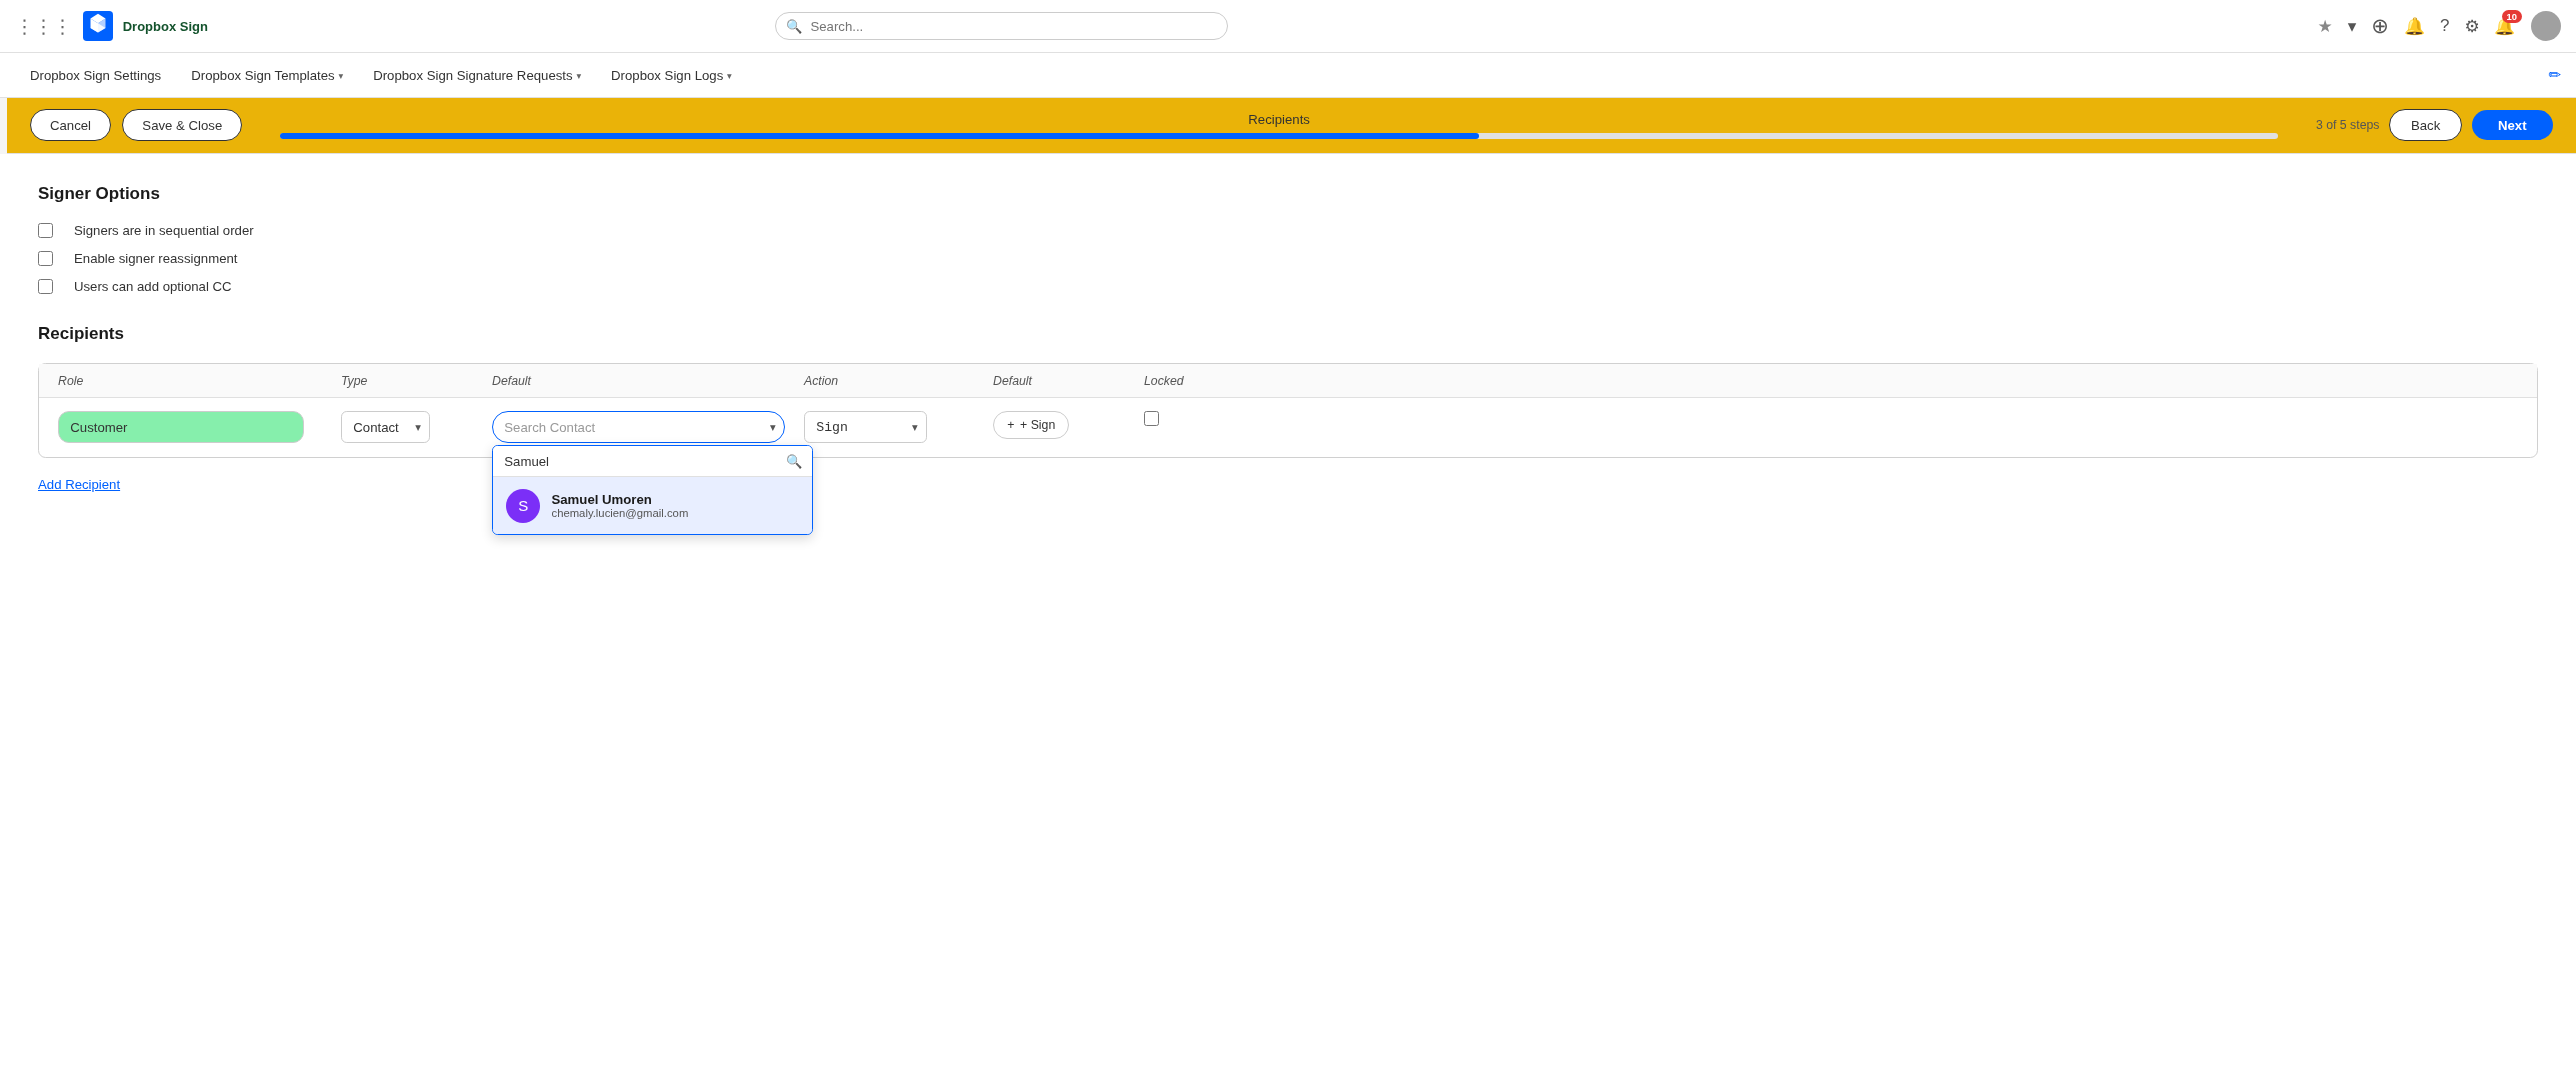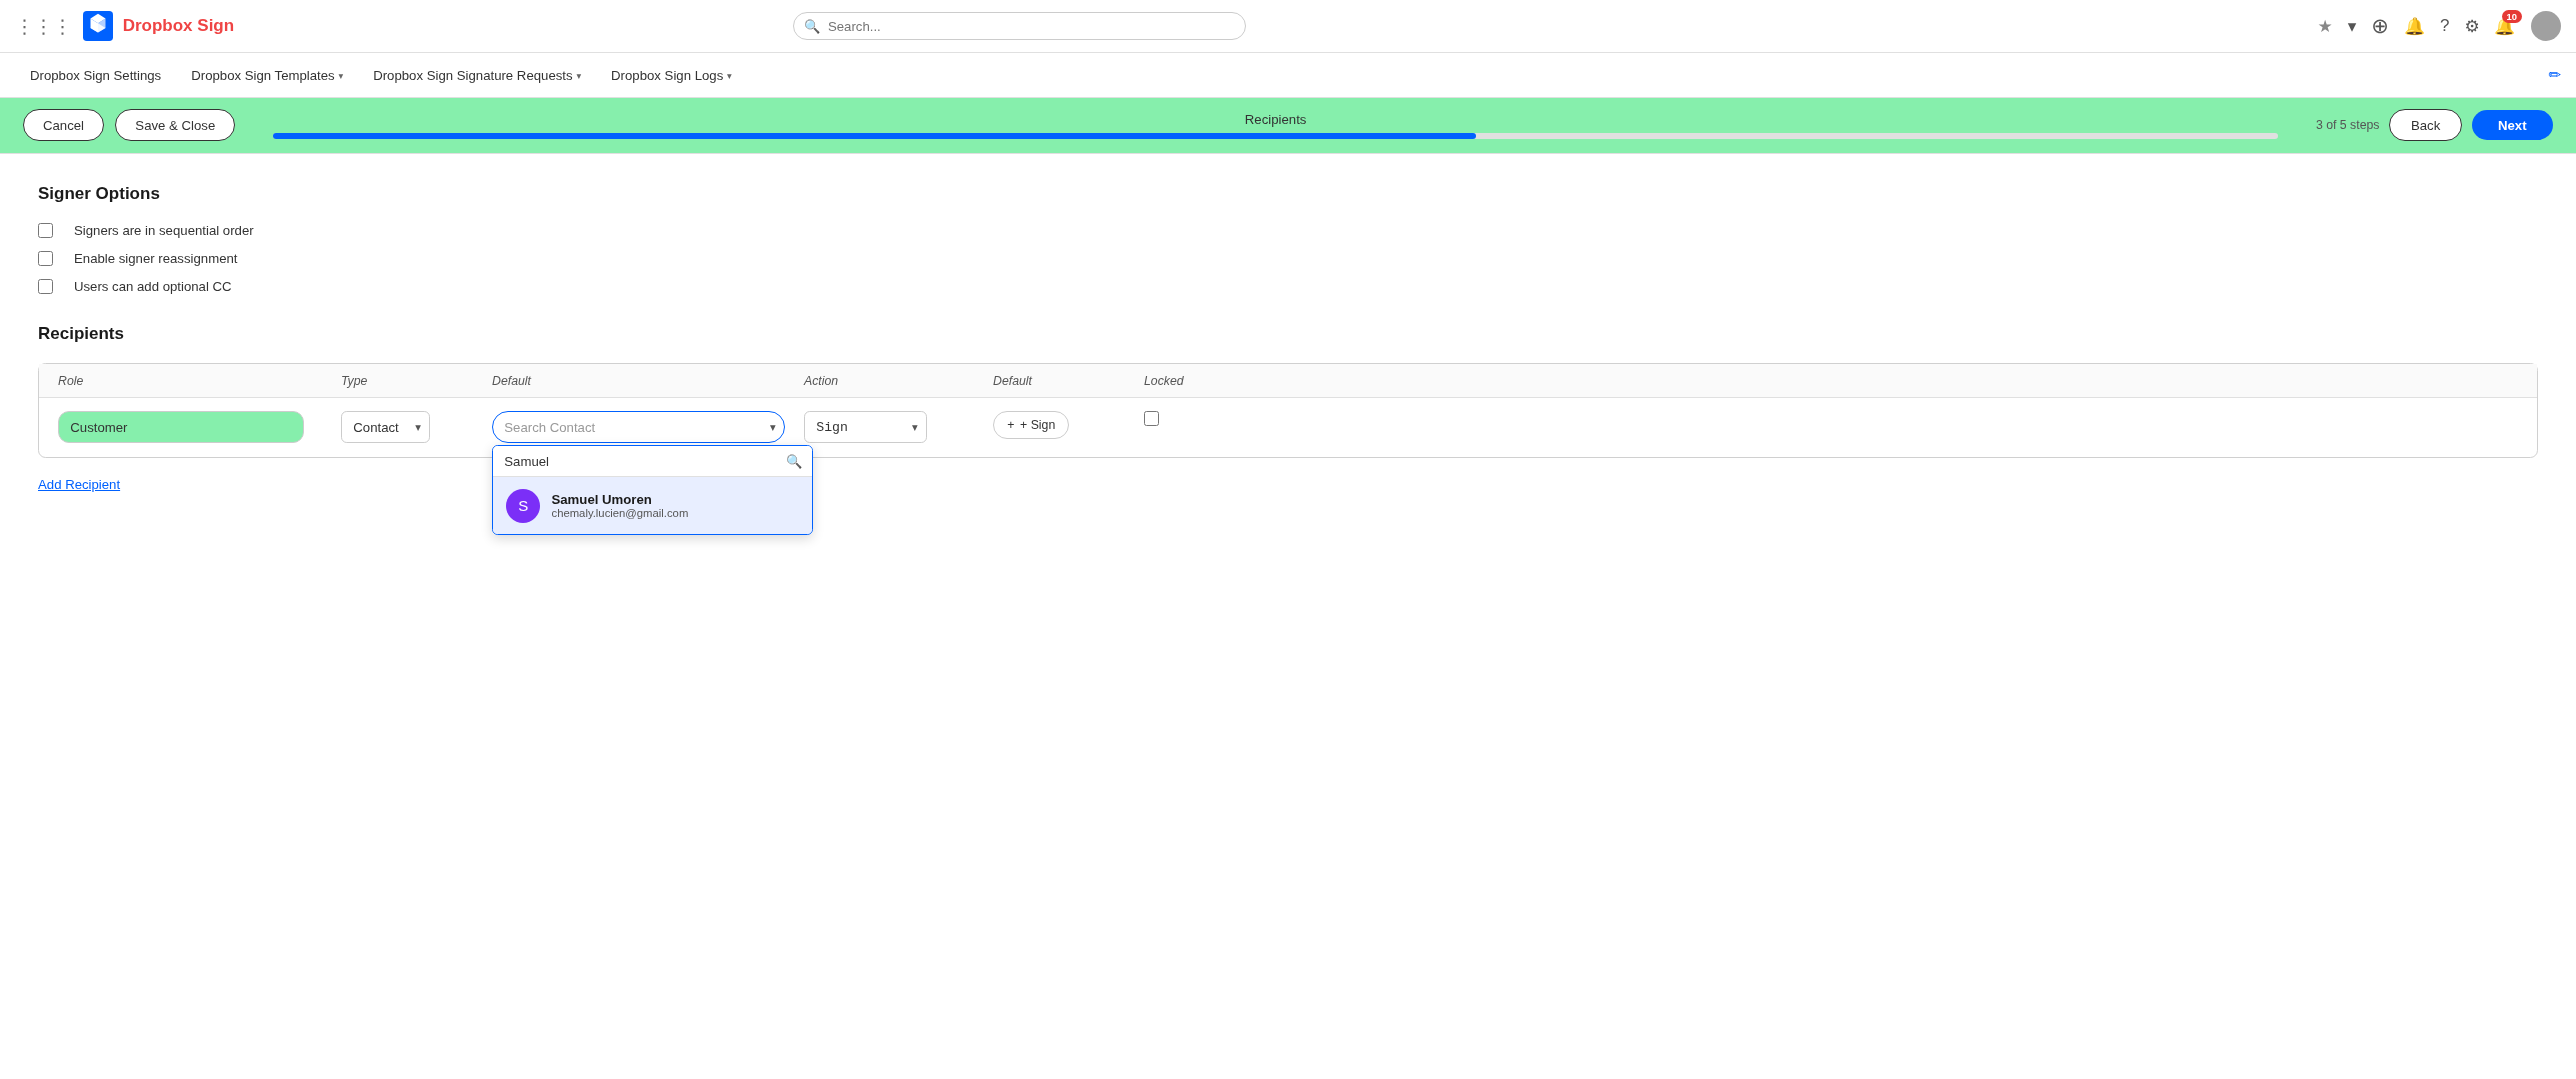--- a/index.html
+++ b/index.html
@@ -6,21 +6,21 @@
     body { font-family: -apple-system, BlinkMacSystemFont, 'Segoe UI', sans-serif; background: #f5f5f5; min-height: 100vh; }
 
     
     .top-nav {
       display: flex; align-items: center; background: white;
       border-bottom: 0.9px solid #e0e0e0; padding: 0 15px; height: 53px; gap: 0;
     }
     .nav-app-grid { color: #666; font-size: 19px; cursor: pointer; margin-right: 11.3px; }
     .nav-logo { display: flex; align-items: center; gap: 9.4px; margin-right: 23px; }
     .nav-logo-icon { width: 30px; height: 30px; }
-    .nav-logo-text { font-size: 17px; font-weight: 600; color: #ef4444; }
+    .nav-logo-text { font-size: 13px; font-weight: 600; color: #14532d; }
     .nav-search { flex: 1; max-width: 453px; margin: 0 auto; }
     .nav-search input {
       width: 100%; border: 0.9px solid #ccc; border-radius: 19px;
       padding: 5.7px 15px 5.7px 34px; font-size: 13.2px; background: white;
       outline: none; color: #333;
     }
     .nav-search-wrap { position: relative; }
     .nav-search-wrap .search-icon {
       position: absolute; left: 11.3px; top: 50%; transform: translateY(-50%);
       color: #888; font-size: 13.2px;
@@ -40,22 +40,22 @@
     }
     .secondary-nav-item {
       display: flex; align-items: center; gap: 3.8px; padding: 0 15px; height: 100%;
       font-size: 13.2px; color: #333; cursor: pointer; border: none; background: none;
       white-space: nowrap;
     }
     .secondary-nav-item .chevron { font-size: 9.4px; color: #666; }
 
     
     .action-bar {
-      background: #86efac; border-bottom: 0.9px solid #e0e0e0;
-      padding: 11.3px 23px; display: flex; align-items: center; gap: 12;
+      background: #eab308; border-bottom: 0.9px solid #e0e0e0;
+      padding: 11.3px 23px; display: flex; align-items: center; gap: 12; margin-left: 7px;
     }
     .action-bar-left { display: flex; align-items: center; gap: 11.3px; }
     .btn-cancel {
       border: 1.4px solid #333; border-radius: 19px; background: white;
       padding: 7.6px 19px; font-size: 13.2px; cursor: pointer; color: #333; font-weight: 500;
     }
     .btn-save-close {
       border: 1.4px solid #333; border-radius: 19px; background: white;
       padding: 7.6px 19px; font-size: 13.2px; cursor: pointer; color: #333; font-weight: 500;
     }

